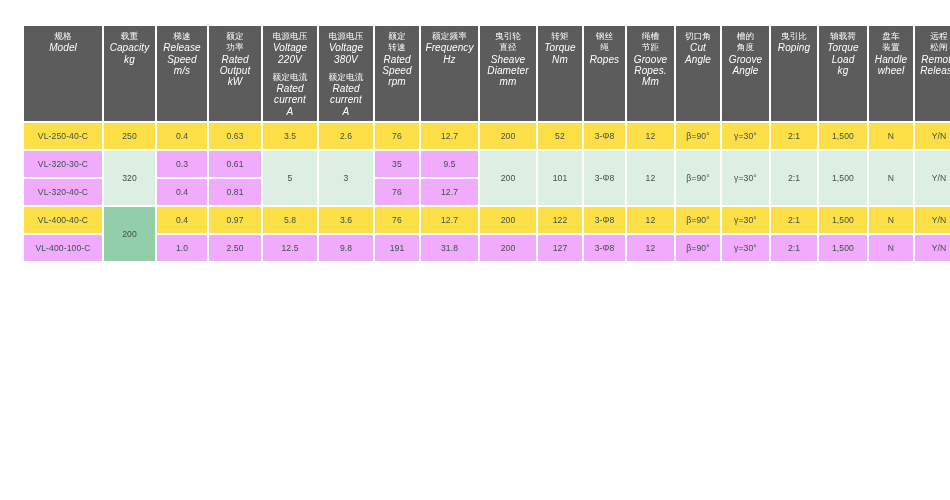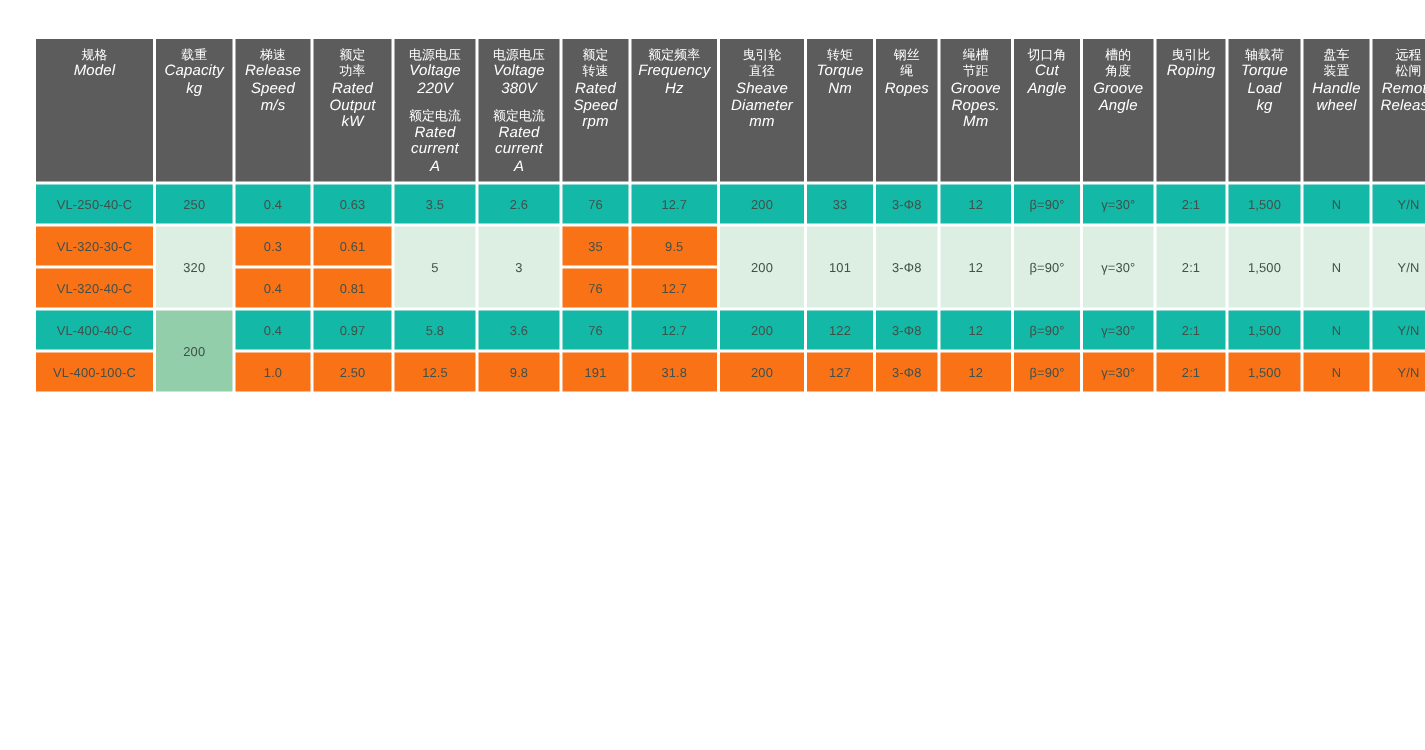--- a/index.html
+++ b/index.html
@@ -59,22 +59,22 @@
     font-size: 8.6px;
     line-height: 12px;
     text-align: center;
     vertical-align: middle;
     height: 26px;
     padding: 0 1px;
     box-sizing: border-box;
     color: #40504a;
     letter-spacing: 0.1px;
   }
-  tr.row-dark td { background: #14b8a6; }
-  tr.row-light td { background: #f97316; }
+  tr.row-dark td { background: #fde047; }
+  tr.row-light td { background: #f0abfc; }
   td.span-light { background: #dcefe2 !important; }
   td.span-dark  { background: #93ceab !important; }
   
   col.c-model   { width: 78px; }
   col.c-cap     { width: 51px; }
   col.c-speed   { width: 50px; }
   col.c-out     { width: 52px; }
   col.c-v220    { width: 54px; }
   col.c-v380    { width: 54px; }
   col.c-rpm     { width: 44px; }
@@ -154,21 +154,21 @@
         <tr class="row-dark">
           <td>VL-250-40-C</td>
           <td>250</td>
           <td>0.4</td>
           <td>0.63</td>
           <td>3.5</td>
           <td>2.6</td>
           <td>76</td>
           <td>12.7</td>
           <td>200</td>
-          <td>33</td>
+          <td>52</td>
           <td>3-Φ8</td>
           <td>12</td>
           <td>β=90°</td>
           <td>γ=30°</td>
           <td>2:1</td>
           <td>1,500</td>
           <td>N</td>
           <td>Y/N</td>
           <td>0.2</td>
         </tr>

